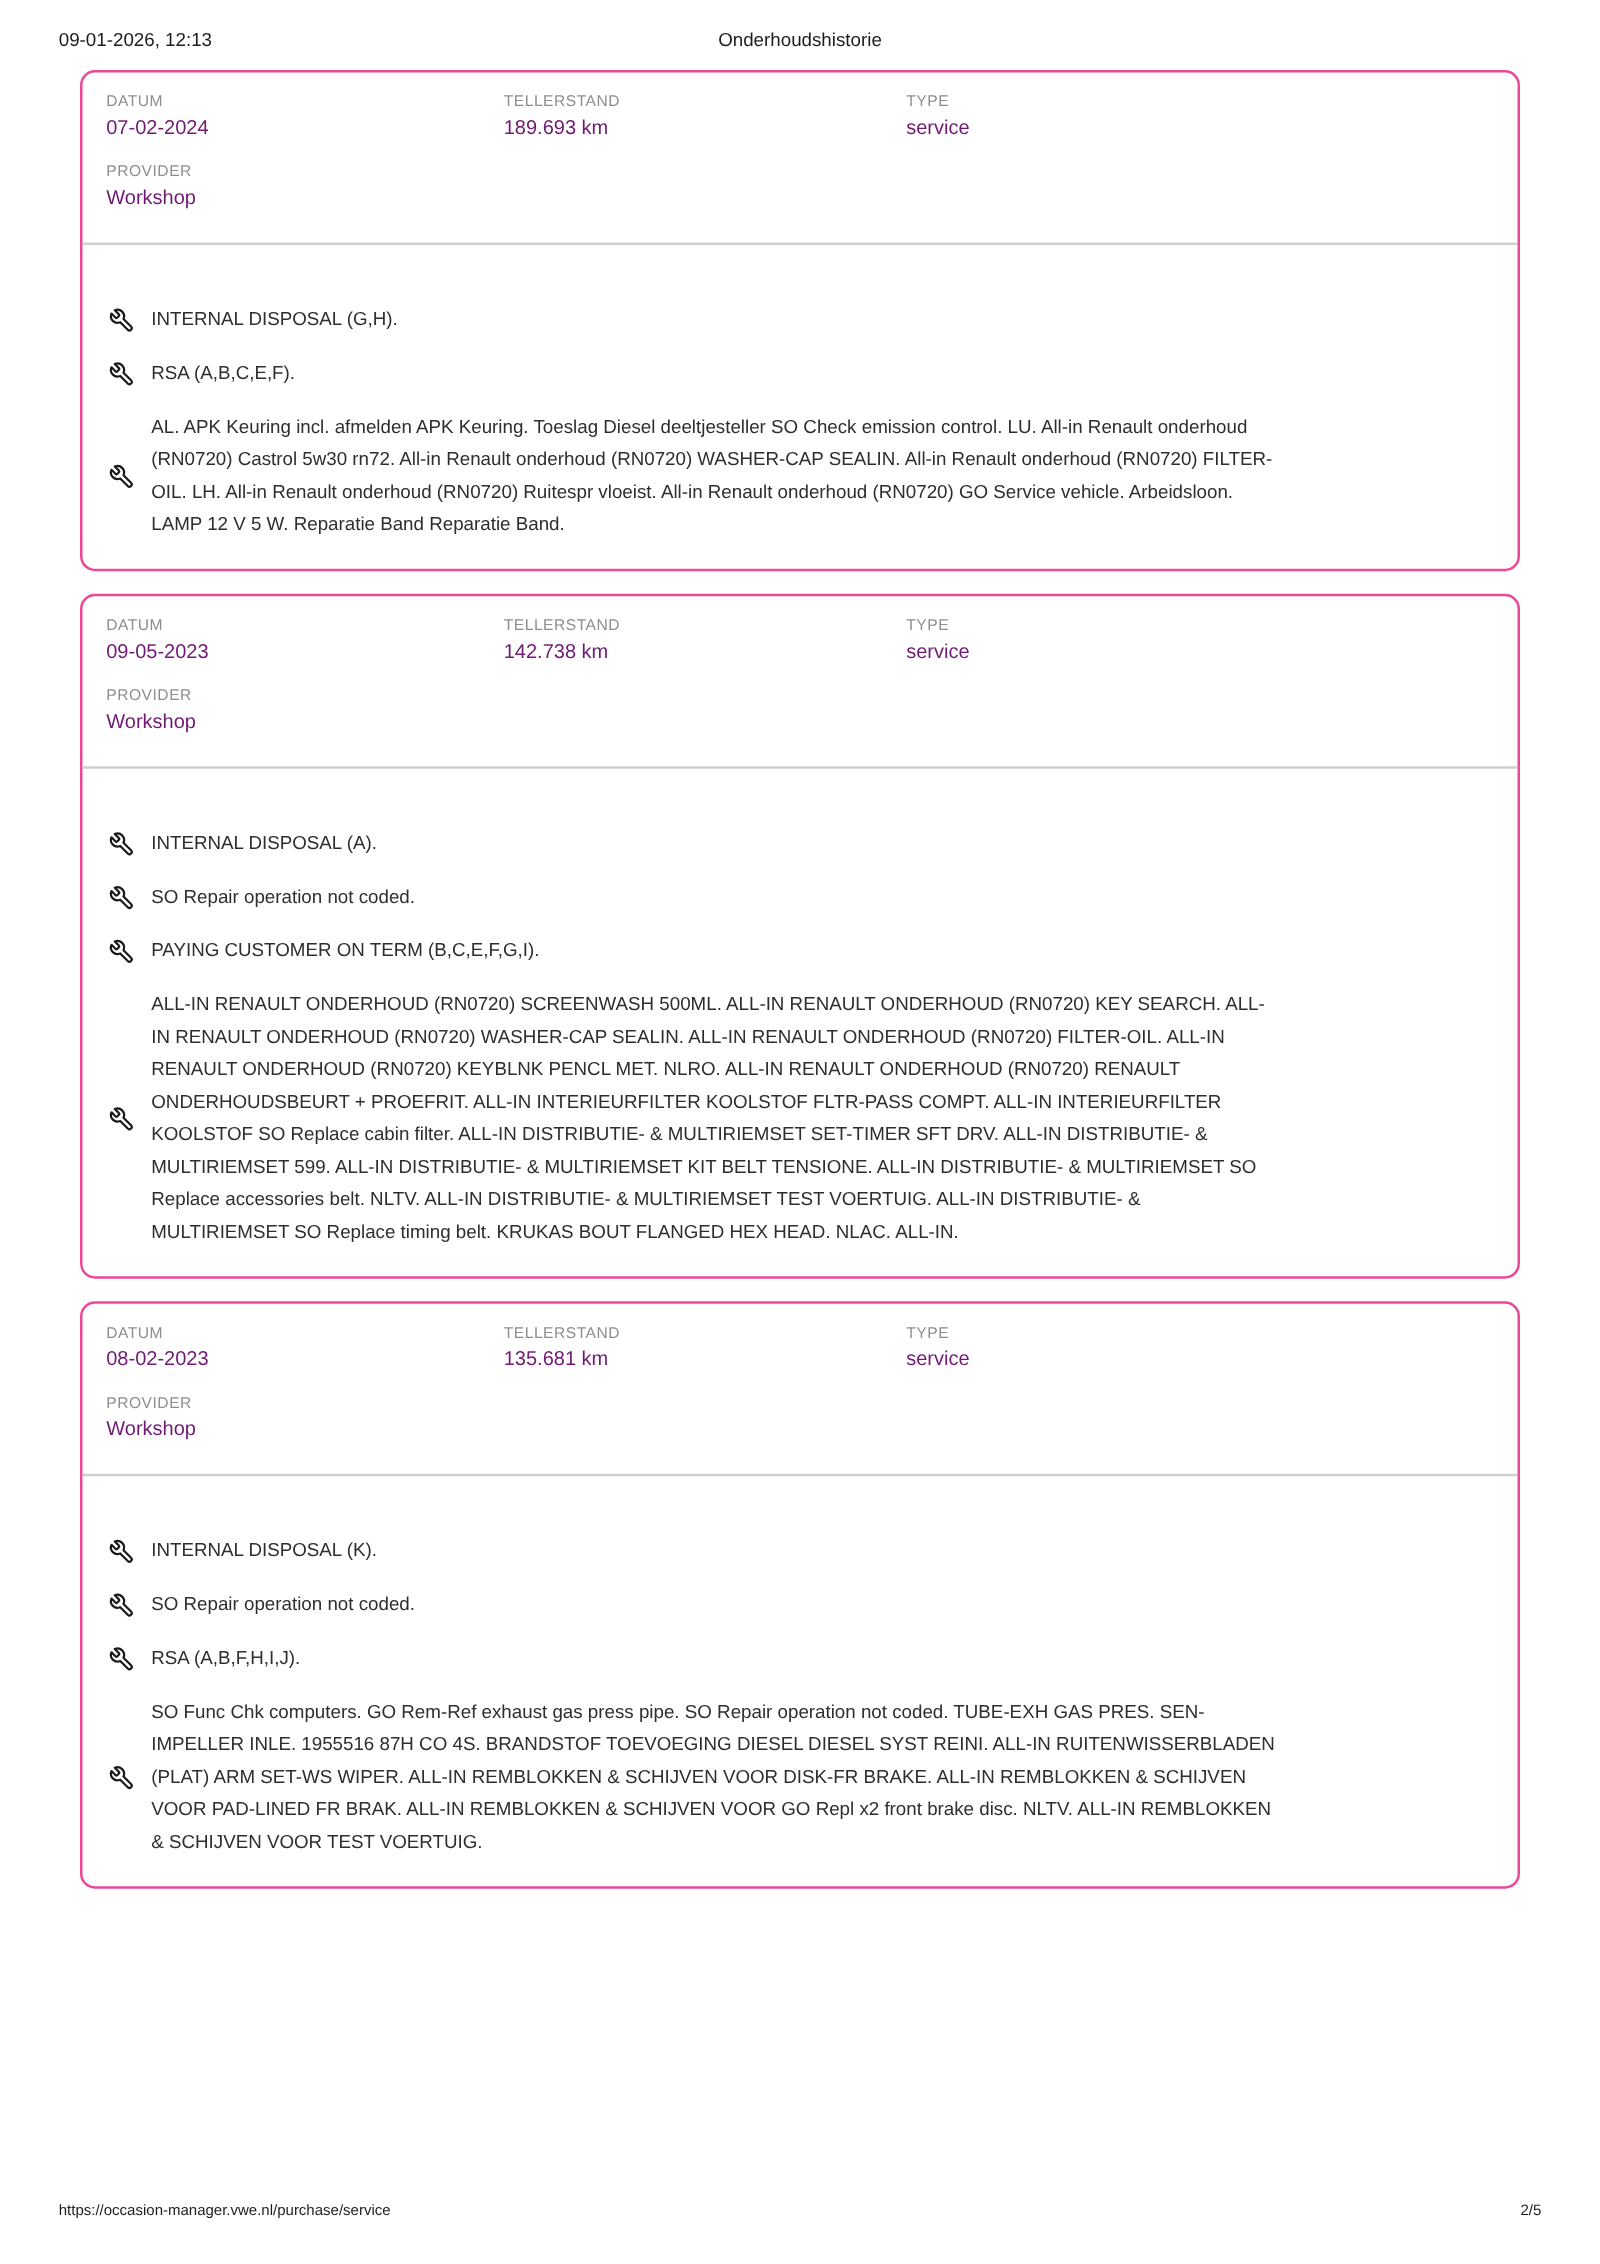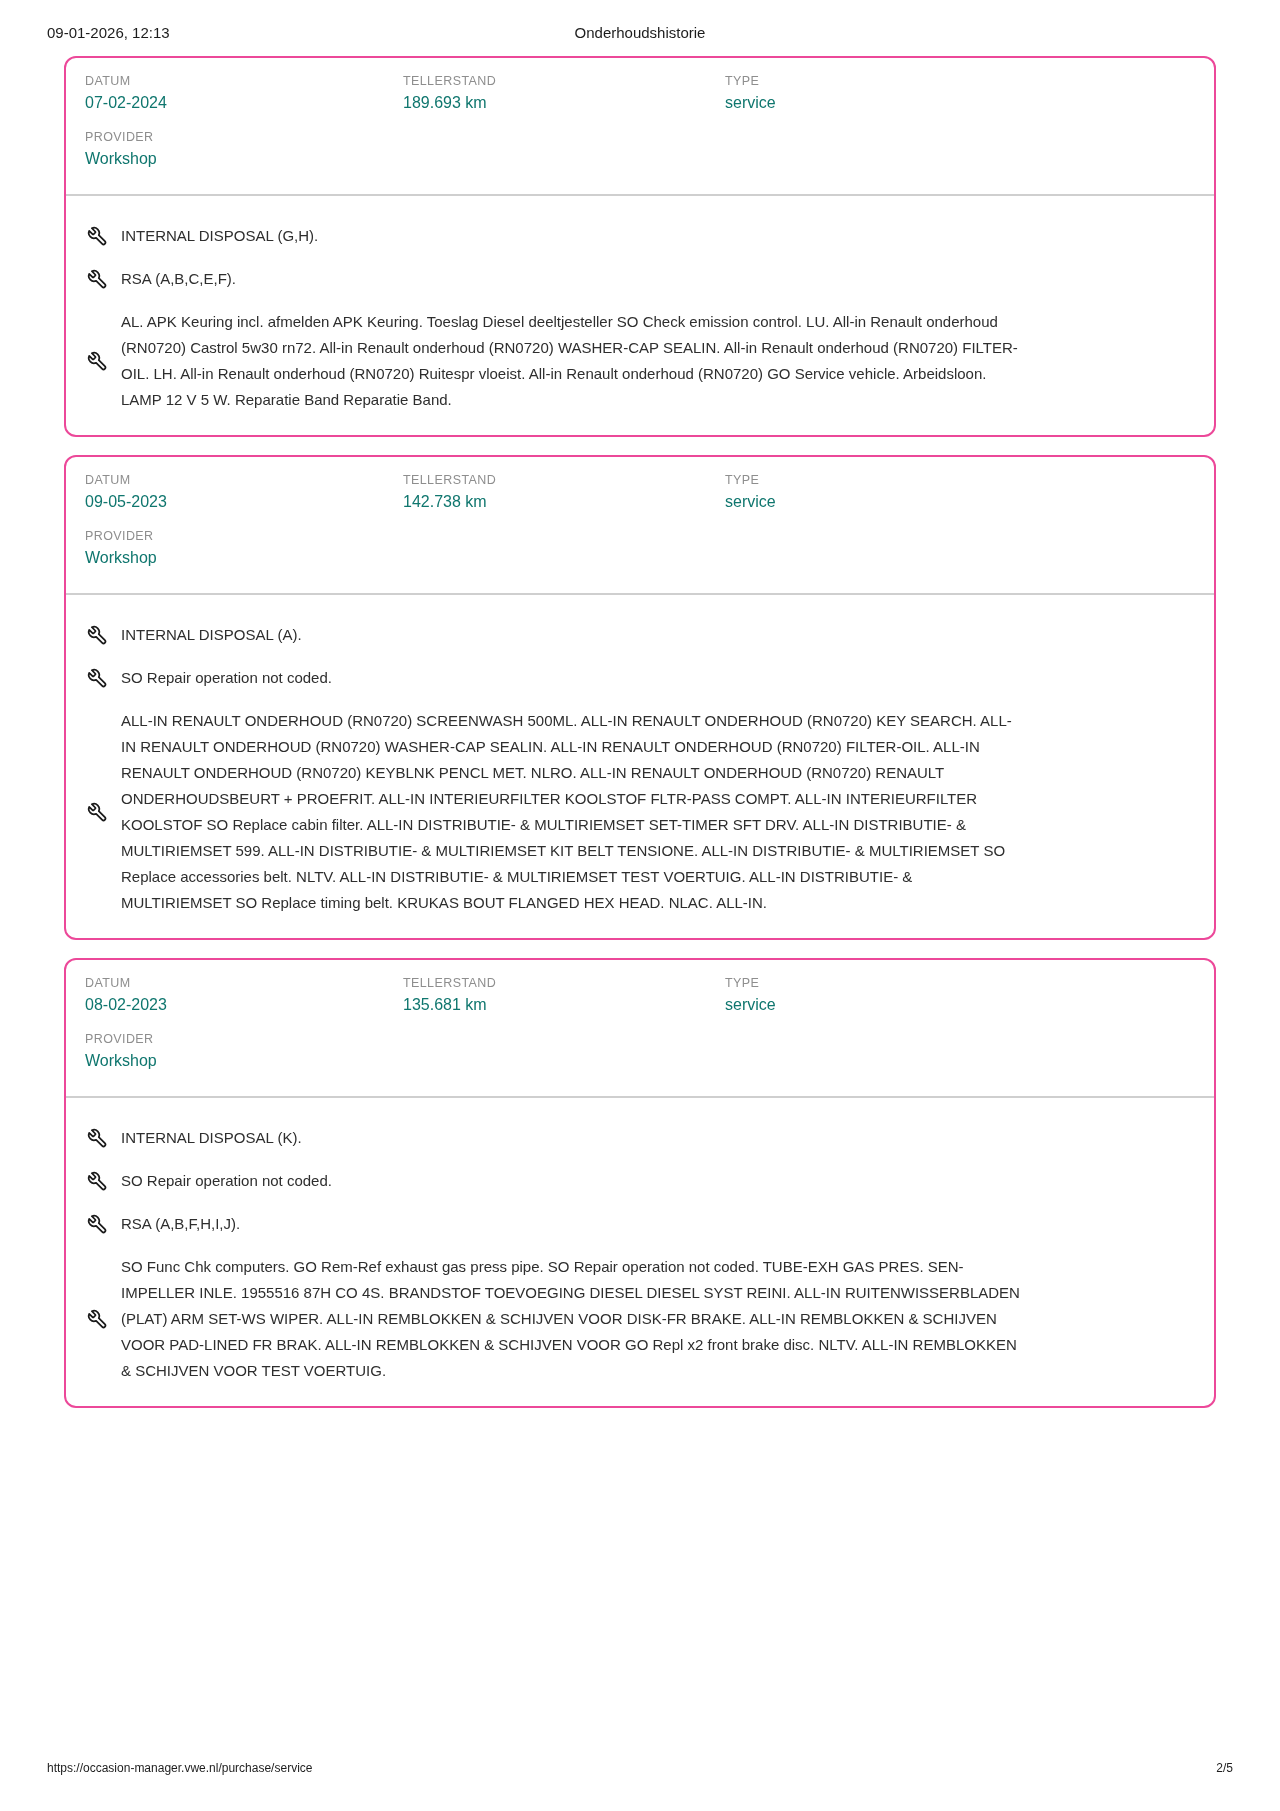--- a/index.html
+++ b/index.html
@@ -43,32 +43,33 @@
   }
   .field { margin-bottom: 16px; }
   .field .label {
     font-size: 12.5px;
     letter-spacing: 0.4px;
     color: #8e8e8e;
     margin-bottom: 6px;
   }
   .field .value {
     font-size: 16px;
-    color: #0f766e;
+    color: #701a75;
   }
   .card-provider { padding: 2px 19px 0 19px; }
   .card-provider .field { margin-bottom: 0; }
   .divider {
     border: none;
     border-top: 2px solid #cfcfcf;
     margin-top: 26px;
   }
   ul.items {
     list-style: none;
     padding: 27px 20px 22px 20px;
+    margin-top: 20px;
   }
   .item {
     display: flex;
     align-items: center;
     margin-bottom: 17px;
   }
   .item:last-child { margin-bottom: 0; }
   .wrench {
     flex: 0 0 22px;
     width: 22px;
@@ -196,20 +197,28 @@
 
   <li class="item">
     <span class="wrench">
       <svg viewBox="0 0 24 24" width="21" height="21" fill="none" stroke="currentColor" stroke-width="2" stroke-linecap="round" stroke-linejoin="round" aria-hidden="true">
         <path d="M14.7 6.3a1 1 0 0 0 0 1.4l1.6 1.6a1 1 0 0 0 1.4 0l3.77-3.77a6 6 0 0 1-7.94 7.94l-6.91 6.91a2.12 2.12 0 0 1-3-3l6.91-6.91a6 6 0 0 1 7.94-7.94l-3.76 3.76z"></path>
       </svg>
     </span>
     <span class="item-text">SO Repair operation not coded.</span>
   </li>
 
+  <li class="item">
+    <span class="wrench">
+      <svg viewBox="0 0 24 24" width="21" height="21" fill="none" stroke="currentColor" stroke-width="2" stroke-linecap="round" stroke-linejoin="round" aria-hidden="true">
+        <path d="M14.7 6.3a1 1 0 0 0 0 1.4l1.6 1.6a1 1 0 0 0 1.4 0l3.77-3.77a6 6 0 0 1-7.94 7.94l-6.91 6.91a2.12 2.12 0 0 1-3-3l6.91-6.91a6 6 0 0 1 7.94-7.94l-3.76 3.76z"></path>
+      </svg>
+    </span>
+    <span class="item-text">PAYING CUSTOMER ON TERM (B,C,E,F,G,I).</span>
+  </li>
 
   <li class="item">
     <span class="wrench">
       <svg viewBox="0 0 24 24" width="21" height="21" fill="none" stroke="currentColor" stroke-width="2" stroke-linecap="round" stroke-linejoin="round" aria-hidden="true">
         <path d="M14.7 6.3a1 1 0 0 0 0 1.4l1.6 1.6a1 1 0 0 0 1.4 0l3.77-3.77a6 6 0 0 1-7.94 7.94l-6.91 6.91a2.12 2.12 0 0 1-3-3l6.91-6.91a6 6 0 0 1 7.94-7.94l-3.76 3.76z"></path>
       </svg>
     </span>
     <span class="item-text">ALL-IN RENAULT ONDERHOUD (RN0720) SCREENWASH 500ML. ALL-IN RENAULT ONDERHOUD (RN0720) KEY SEARCH. ALL-IN RENAULT ONDERHOUD (RN0720) WASHER-CAP SEALIN. ALL-IN RENAULT ONDERHOUD (RN0720) FILTER-OIL. ALL-IN RENAULT ONDERHOUD (RN0720) KEYBLNK PENCL MET. NLRO. ALL-IN RENAULT ONDERHOUD (RN0720) RENAULT ONDERHOUDSBEURT + PROEFRIT. ALL-IN INTERIEURFILTER KOOLSTOF FLTR-PASS COMPT. ALL-IN INTERIEURFILTER KOOLSTOF SO Replace cabin filter. ALL-IN DISTRIBUTIE- &amp; MULTIRIEMSET SET-TIMER SFT DRV. ALL-IN DISTRIBUTIE- &amp; MULTIRIEMSET 599. ALL-IN DISTRIBUTIE- &amp; MULTIRIEMSET KIT BELT TENSIONE. ALL-IN DISTRIBUTIE- &amp; MULTIRIEMSET SO Replace accessories belt. NLTV. ALL-IN DISTRIBUTIE- &amp; MULTIRIEMSET TEST VOERTUIG. ALL-IN DISTRIBUTIE- &amp; MULTIRIEMSET SO Replace timing belt. KRUKAS BOUT FLANGED HEX HEAD. NLAC. ALL-IN.</span>
   </li>
 

